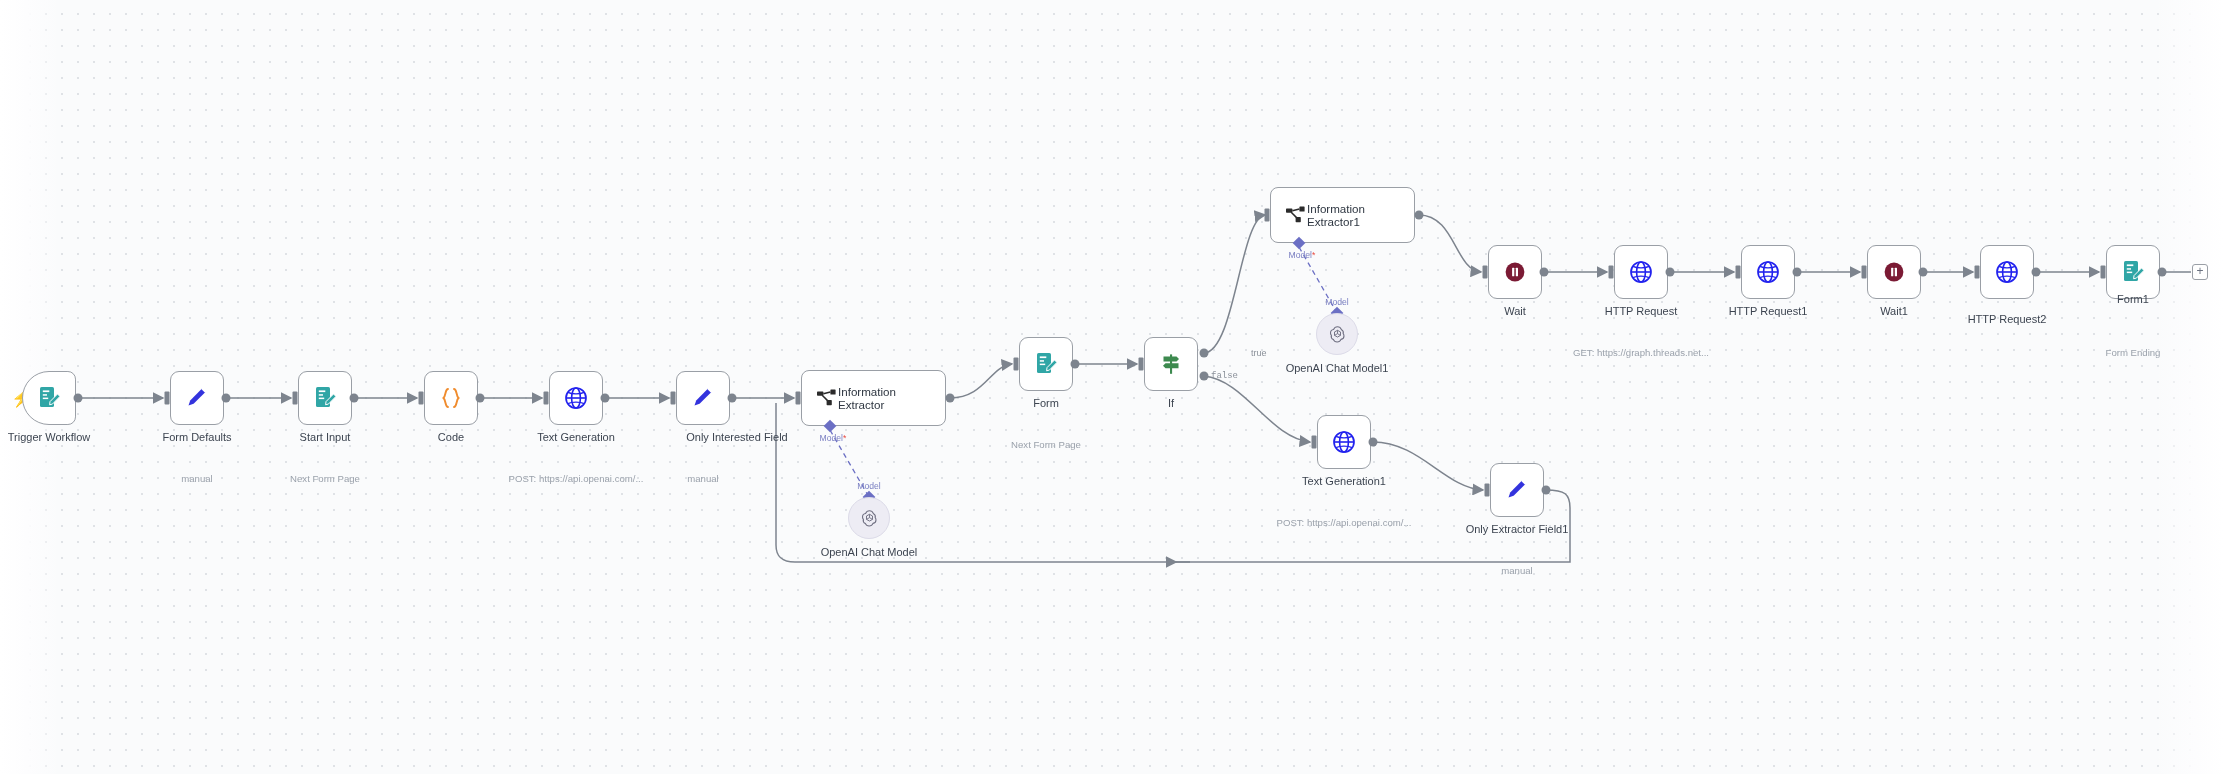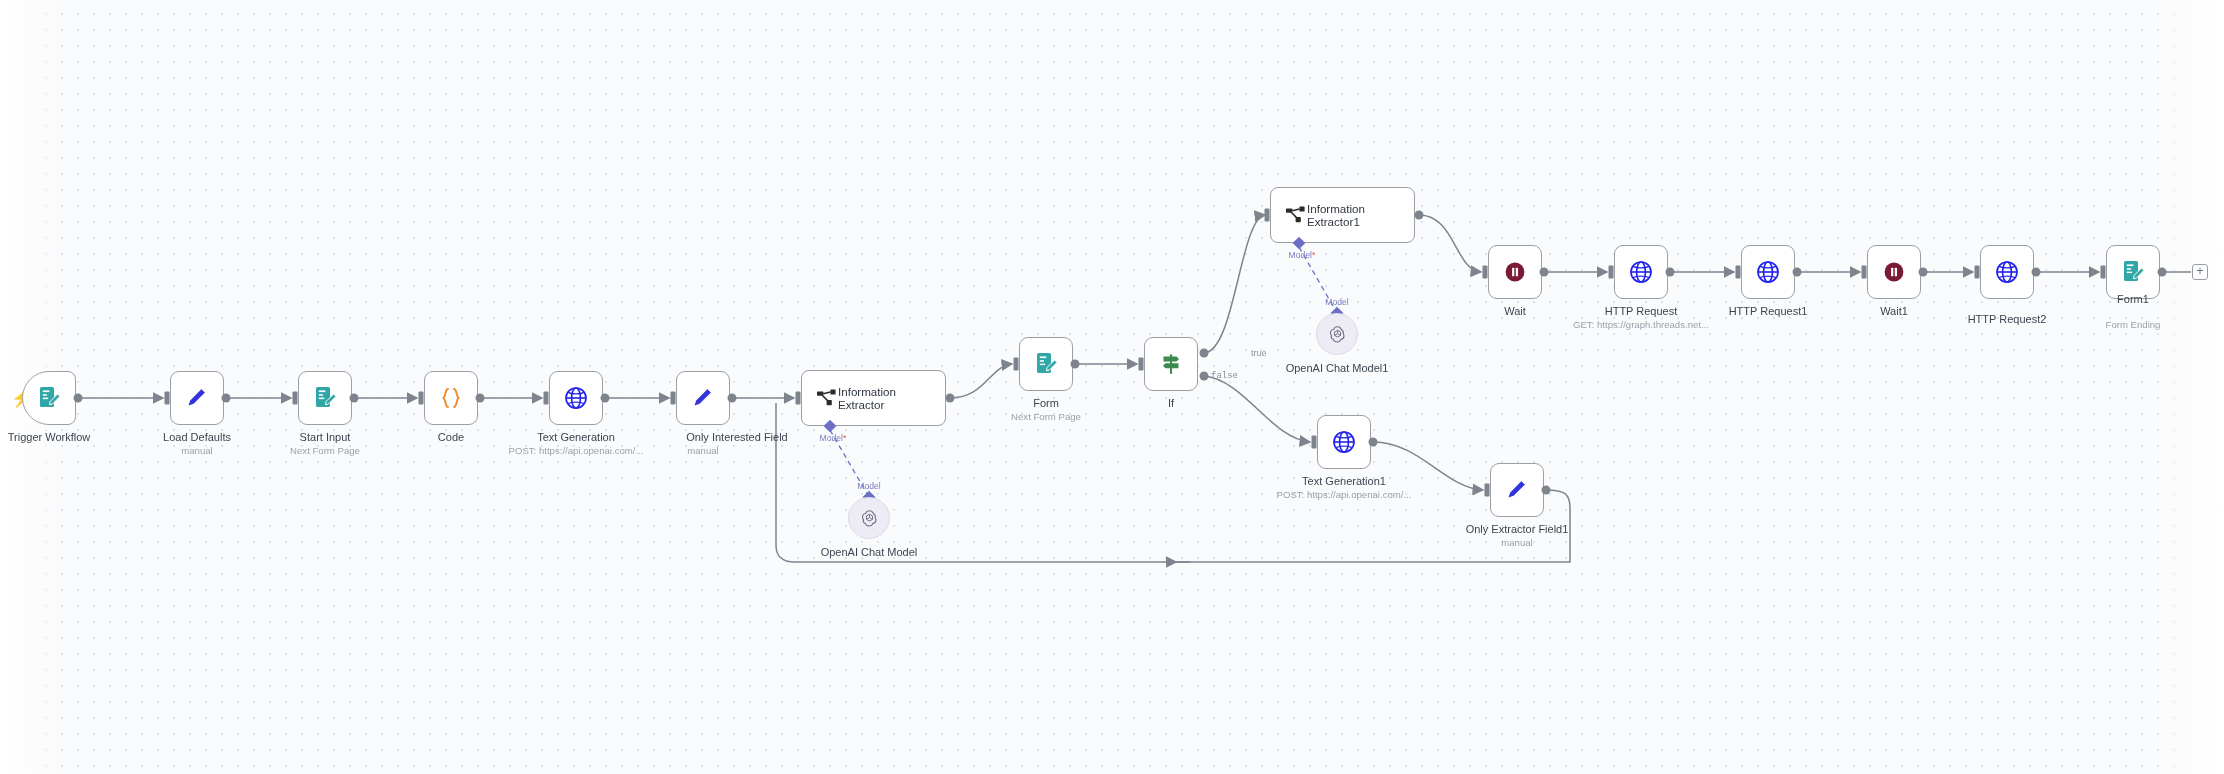--- a/index.html
+++ b/index.html
@@ -60,20 +60,21 @@
     transform:translateX(-50%);
   }
   .subcaption{
     position:absolute;
     text-align:right;
     font-size:9.6px;
     color:#9aa1ab;
     line-height:12px;
     white-space:nowrap;
     transform:translateX(-50%);
+    margin-top:28px;
   }
   .wide-title{
     font-size:11.6px;color:#2f3742;line-height:13.5px;white-space:pre-line;
   }
 
   
   .port{
     position:absolute;width:9px;height:9px;border-radius:50%;
     background:#7d848e;
     transform:translate(-50%,-50%);
@@ -180,21 +181,21 @@
   <div class="in-port" style="left:167px;top:398px;"></div>
   <div class="node sq" style="left:170px;top:371px;">
     <span>
       <svg class="ic" width="26" height="26" viewBox="0 0 26 26">
         <path d="M4.5 20.5 L6.2 15.4 L17.8 3.8 L21.2 7.2 L9.6 18.8 z" fill="#3333dd"></path>
         <path d="M17.8 3.8 L21.2 7.2" stroke="#fff" stroke-width="1.1"></path>
       </svg>
     </span>
   </div>
   <div class="port" style="left:226px;top:398px;"></div>
-  <div class="caption" style="left:197px;top:430px;">Load Defaults</div>
+  <div class="caption" style="left:197px;top:430px;">Form Defaults</div>
   <div class="subcaption" style="left:197px;top:445px;">manual</div>
 
   <div class="in-port" style="left:295px;top:398px;"></div>
   <div class="node sq" style="left:298px;top:371px;">
     <span>
       <svg class="ic" width="26" height="26" viewBox="0 0 26 26">
         <rect x="4" y="2" width="14" height="20" rx="1.6" fill="#30a6a6"></rect>
         <rect x="6.8" y="5.4" width="6.5" height="1.7" fill="#fff"></rect>
         <rect x="6.8" y="9.2" width="4.2" height="1.5" fill="#fff"></rect>
         <rect x="6.8" y="12.6" width="5.4" height="1.5" fill="#fff"></rect>

